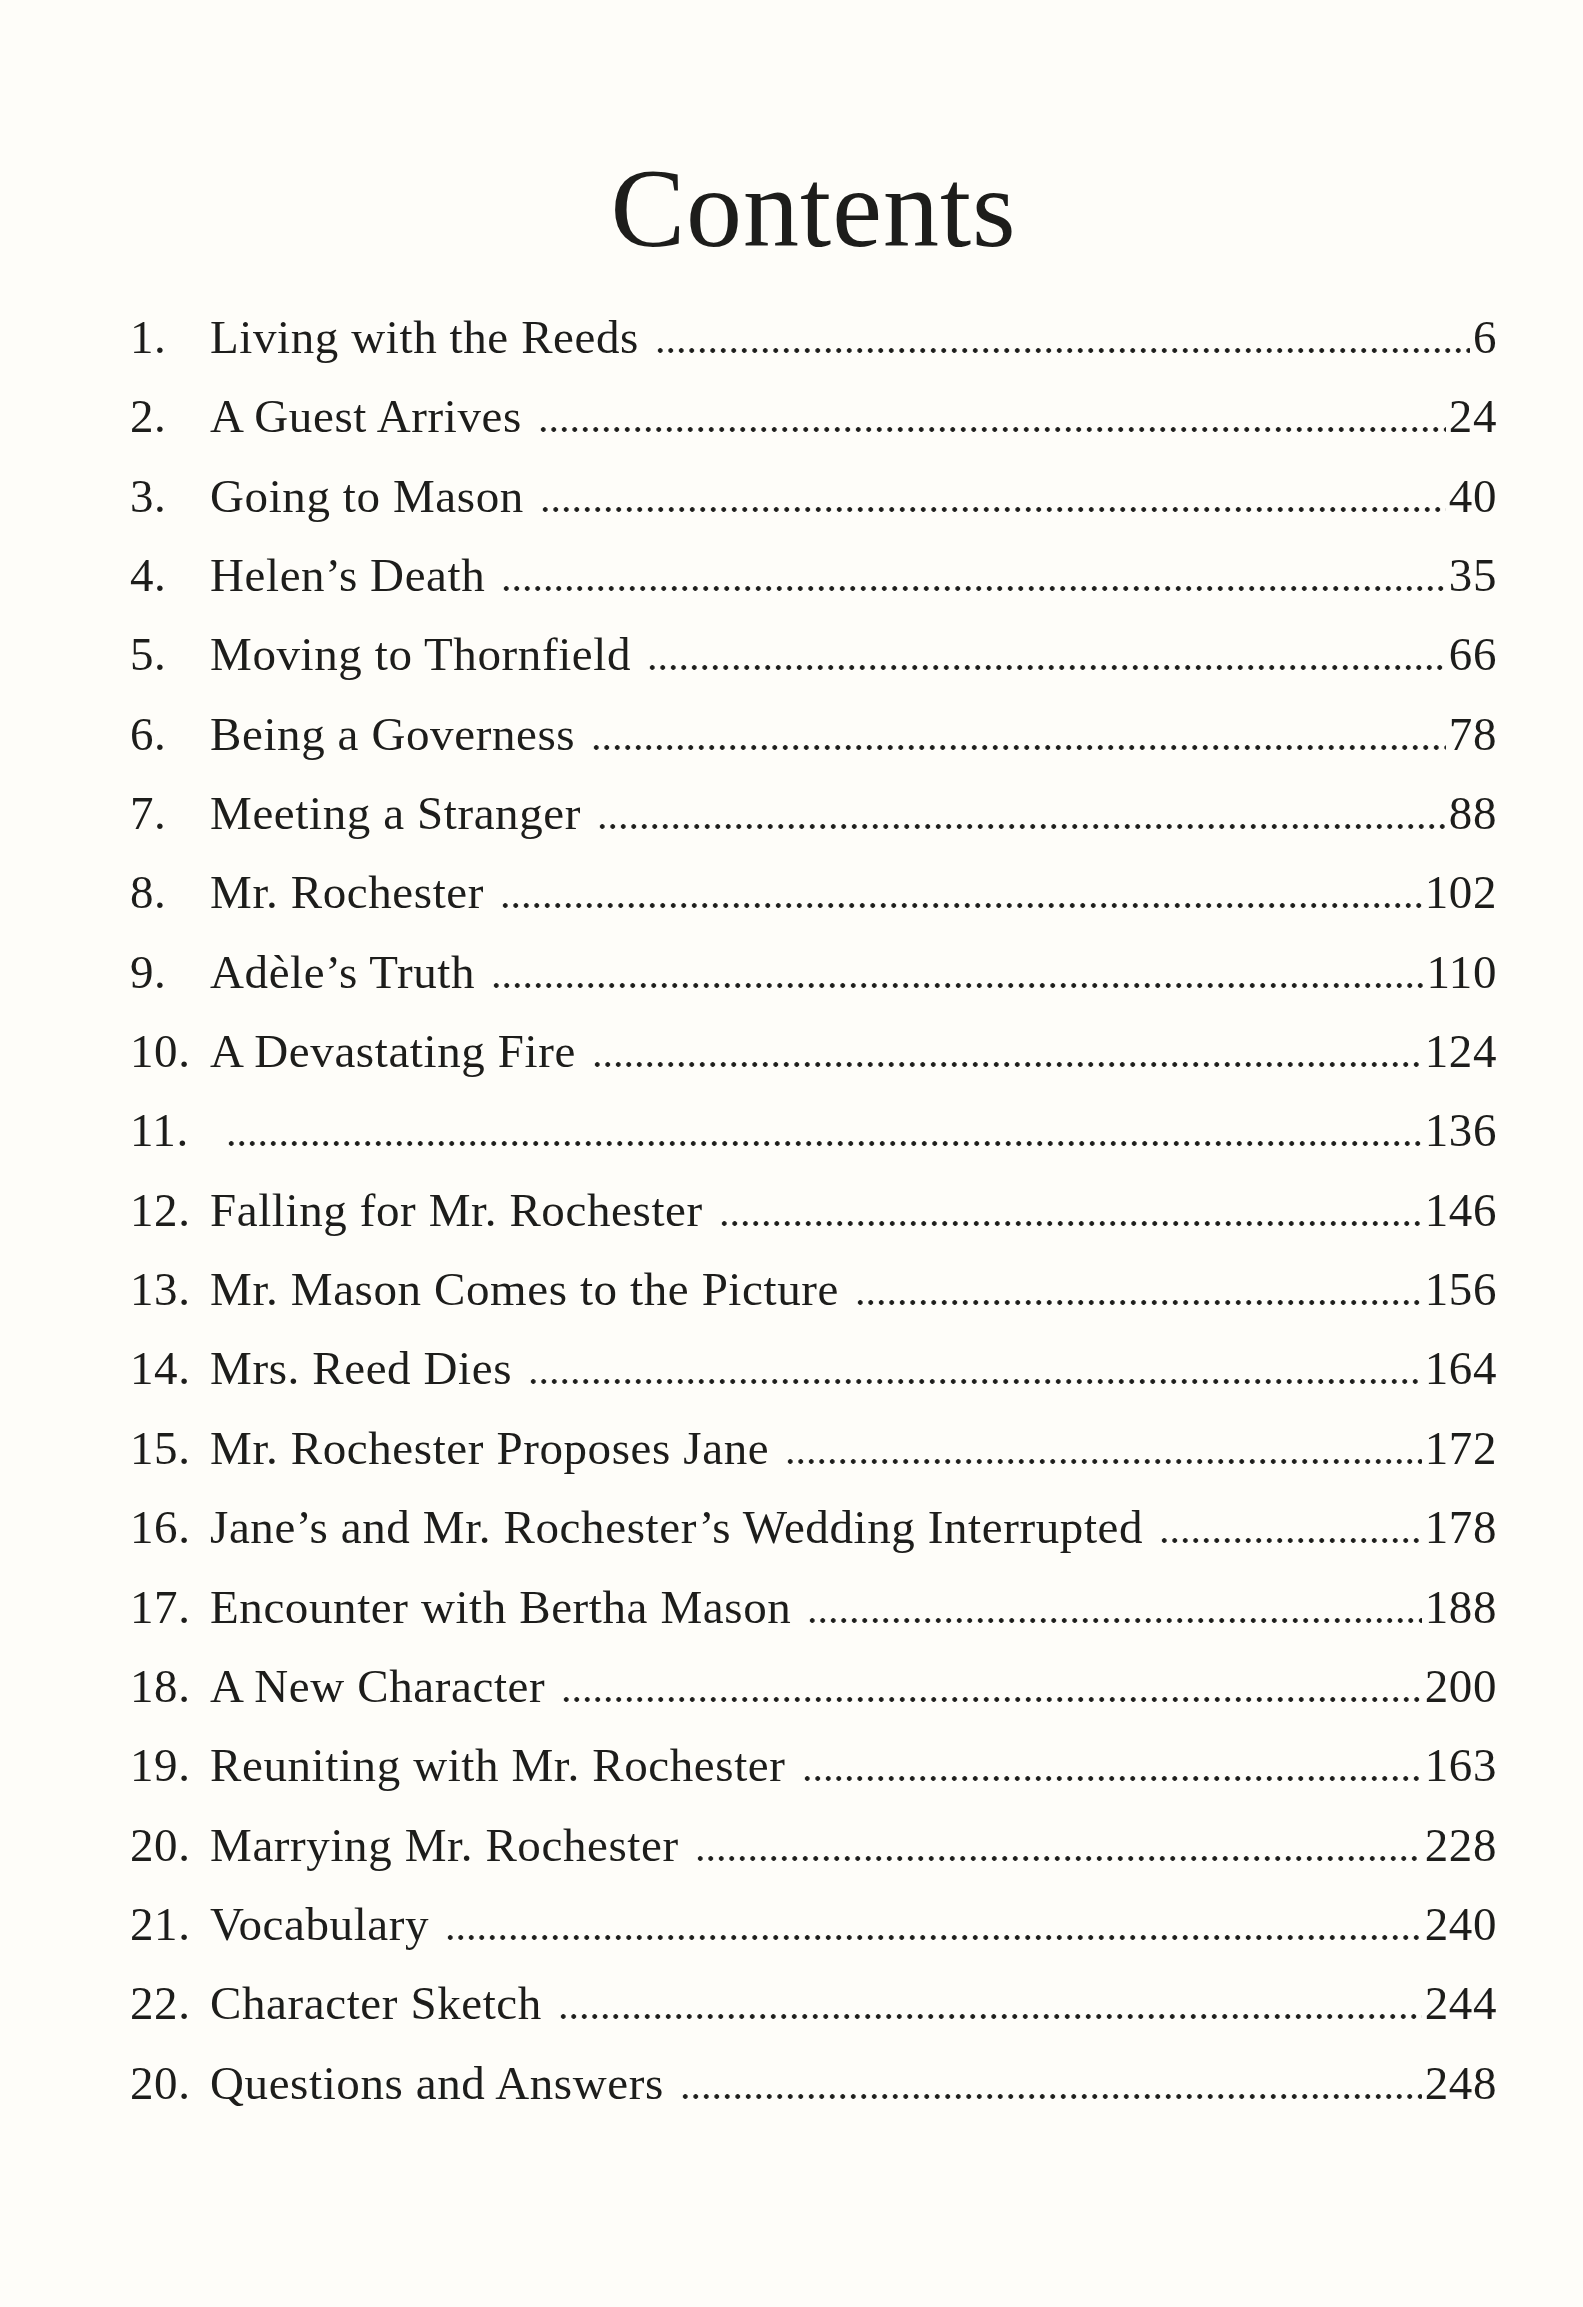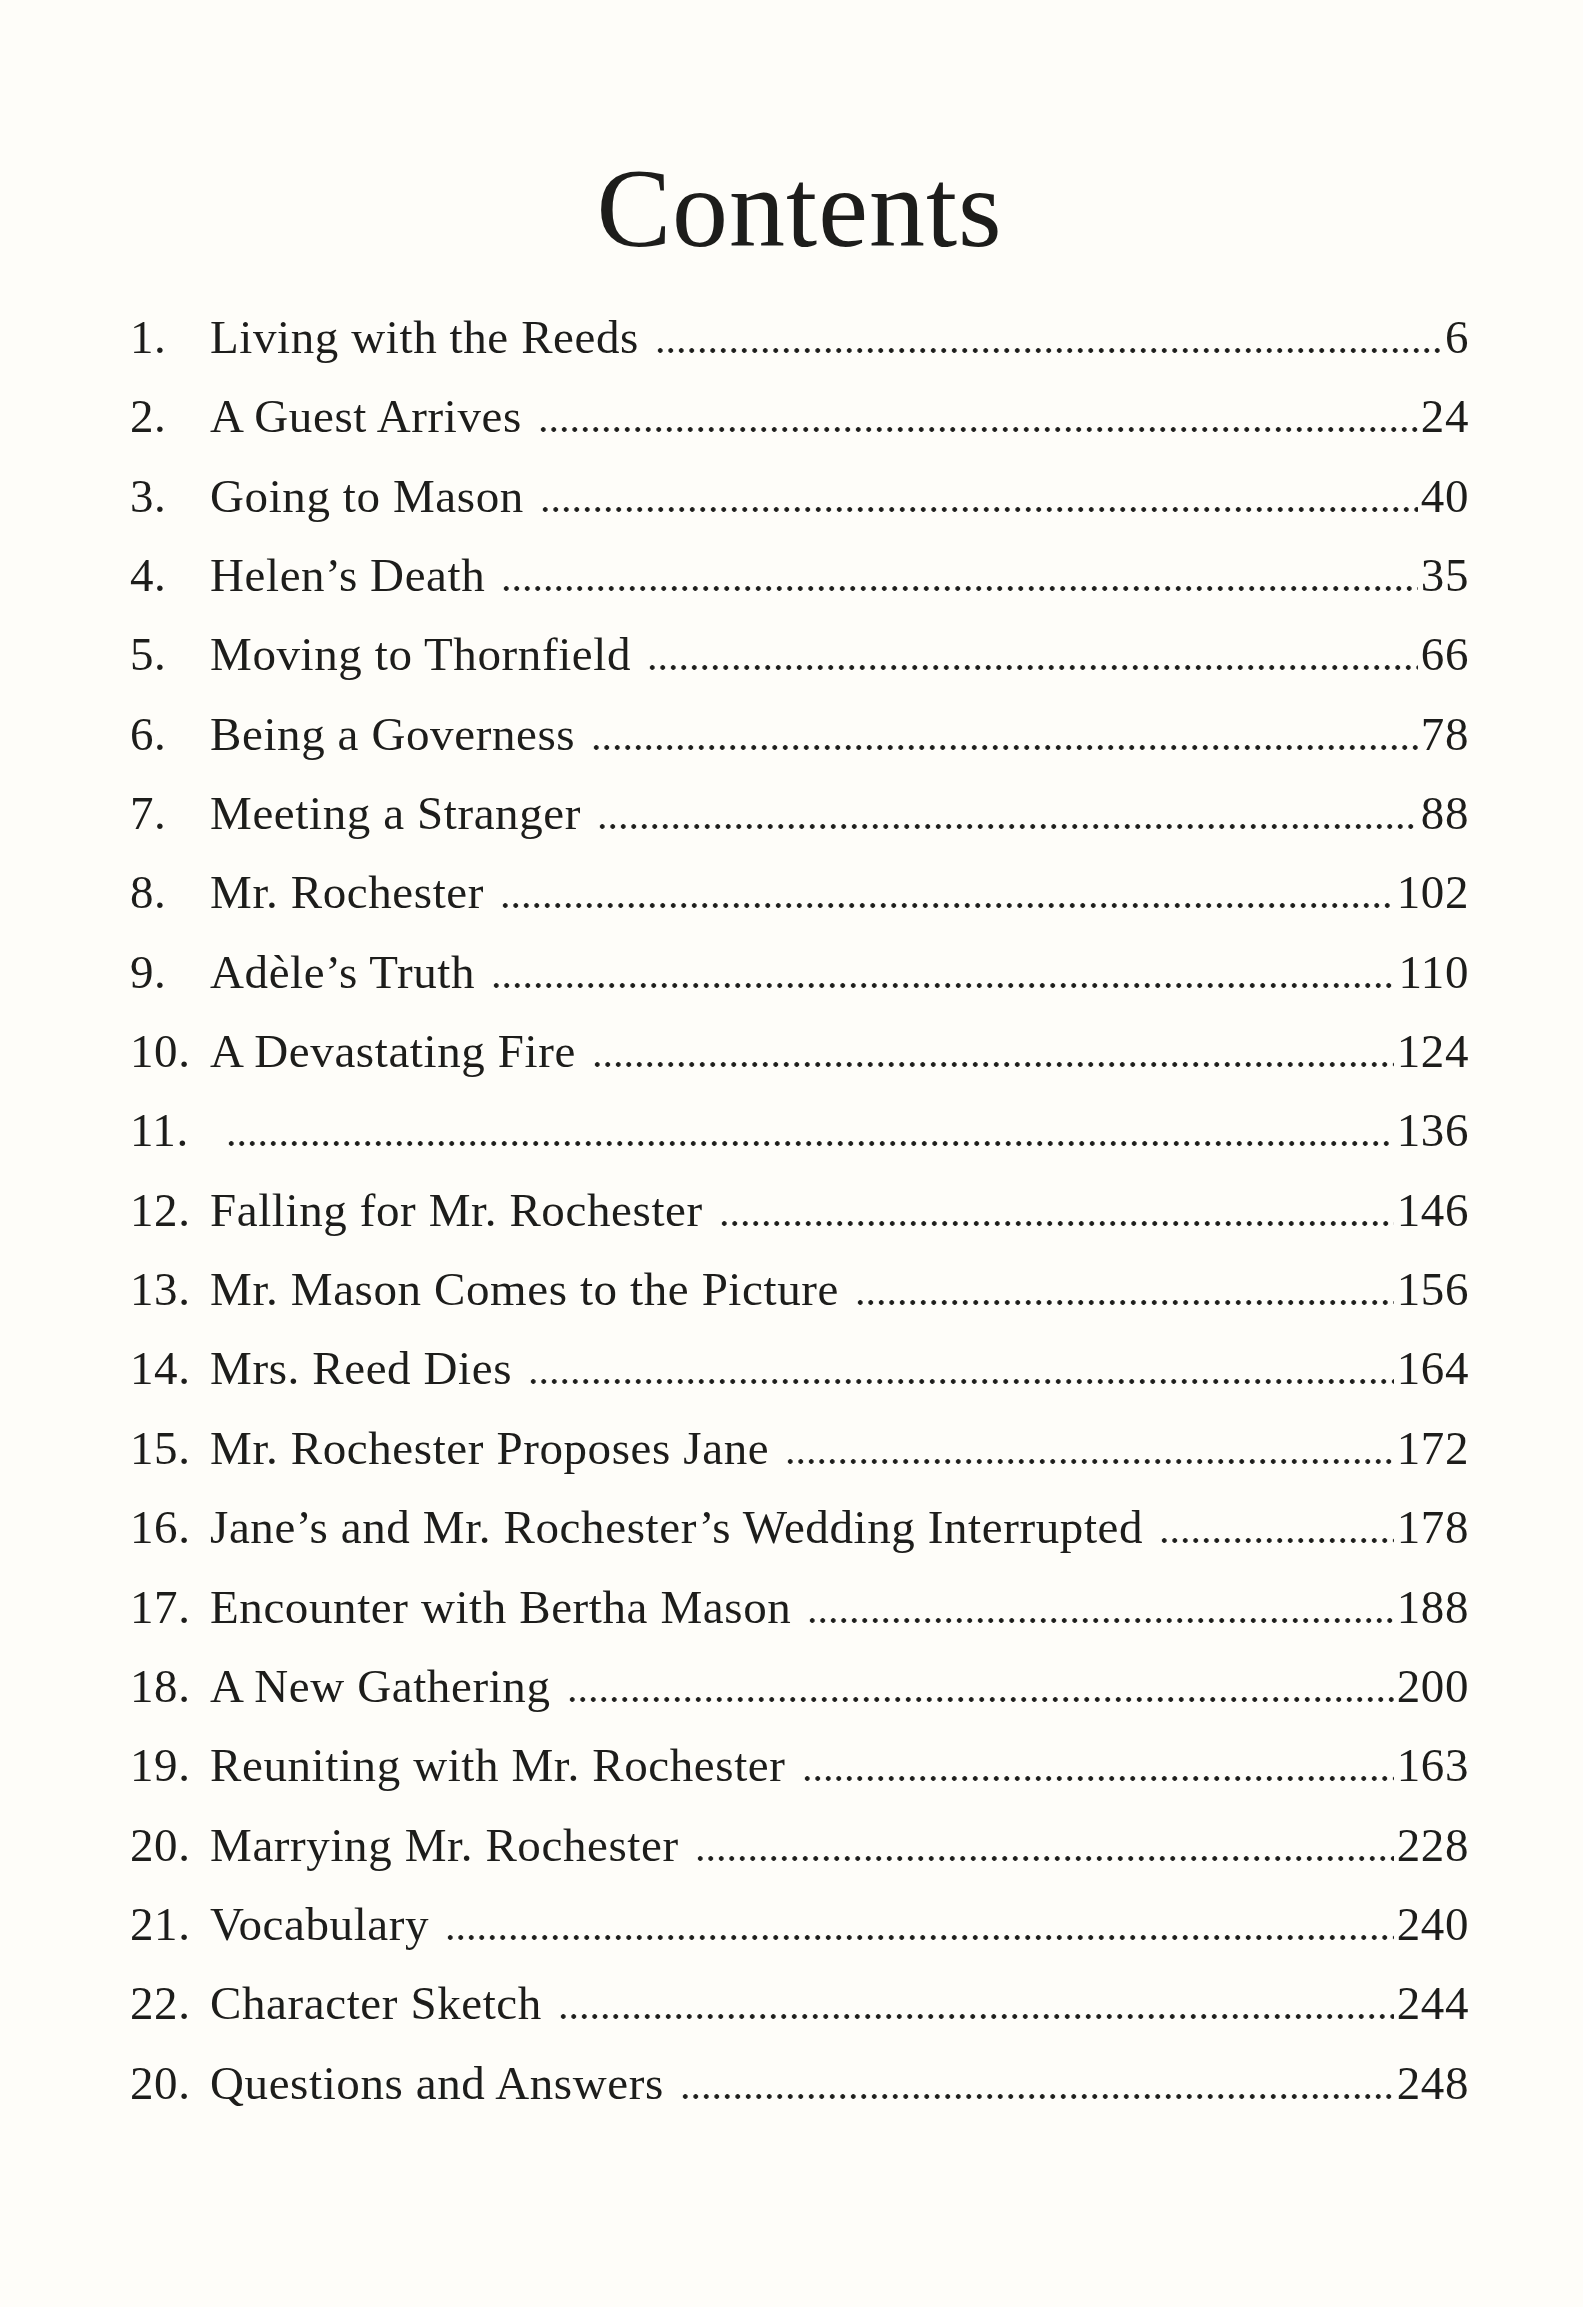--- a/index.html
+++ b/index.html
@@ -11,21 +11,21 @@
     height: 2307px;
     background: #fefdf9;
     color: #1d1d1b;
     font-family: "Liberation Serif", "DejaVu Serif", serif;
     overflow: hidden;
   }
   .page {
     box-sizing: border-box;
     width: 1583px;
     height: 2307px;
-    padding: 0 114px 0 130px;
+    padding: 0 86px 0 130px;
     overflow: hidden;
   }
   .page-title {
     font-size: 112px;
     font-weight: normal;
     line-height: 1;
     text-align: center;
     letter-spacing: 1px;
     margin: 152px 0 0 0;
   }
@@ -183,21 +183,21 @@
 
   <li class="toc-row">
     <span class="toc-num">17.</span>
     <span class="toc-title">Encounter with Bertha Mason</span>
     <span class="toc-leader"></span>
     <span class="toc-page">188</span>
   </li>
 
   <li class="toc-row">
     <span class="toc-num">18.</span>
-    <span class="toc-title">A New Gathering</span>
+    <span class="toc-title">A New Character</span>
     <span class="toc-leader"></span>
     <span class="toc-page">200</span>
   </li>
 
   <li class="toc-row">
     <span class="toc-num">19.</span>
     <span class="toc-title">Reuniting with Mr. Rochester</span>
     <span class="toc-leader"></span>
     <span class="toc-page">163</span>
   </li>

